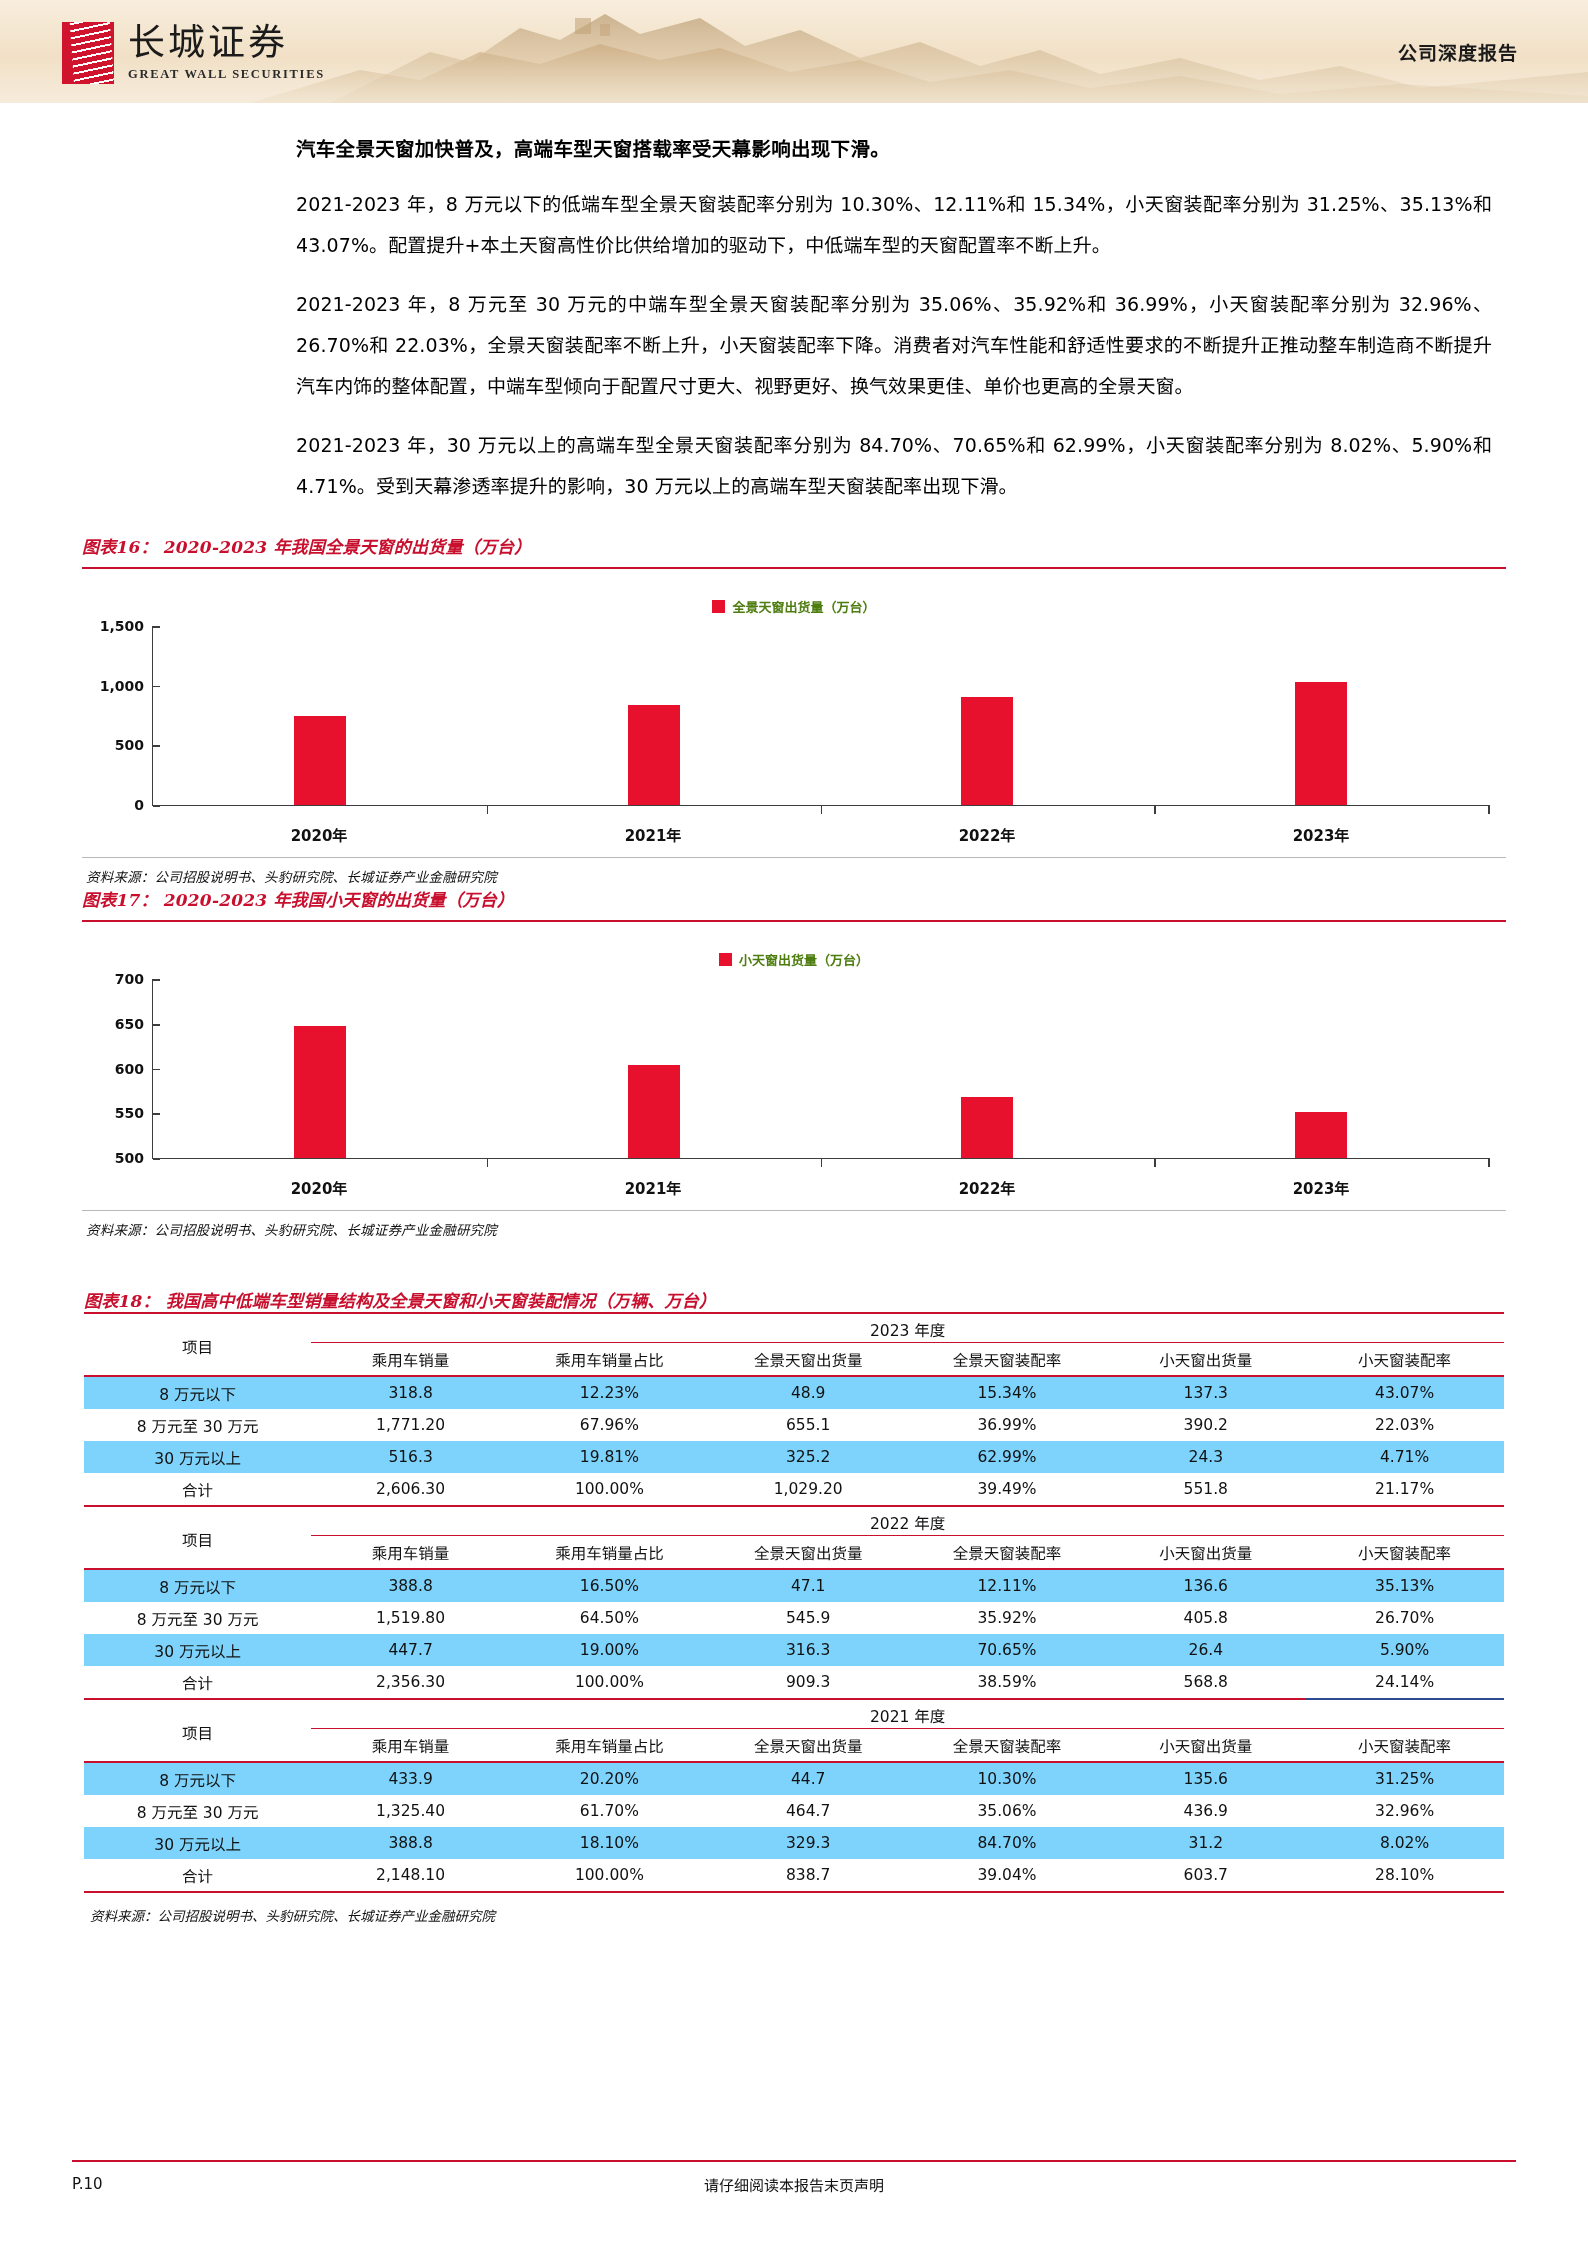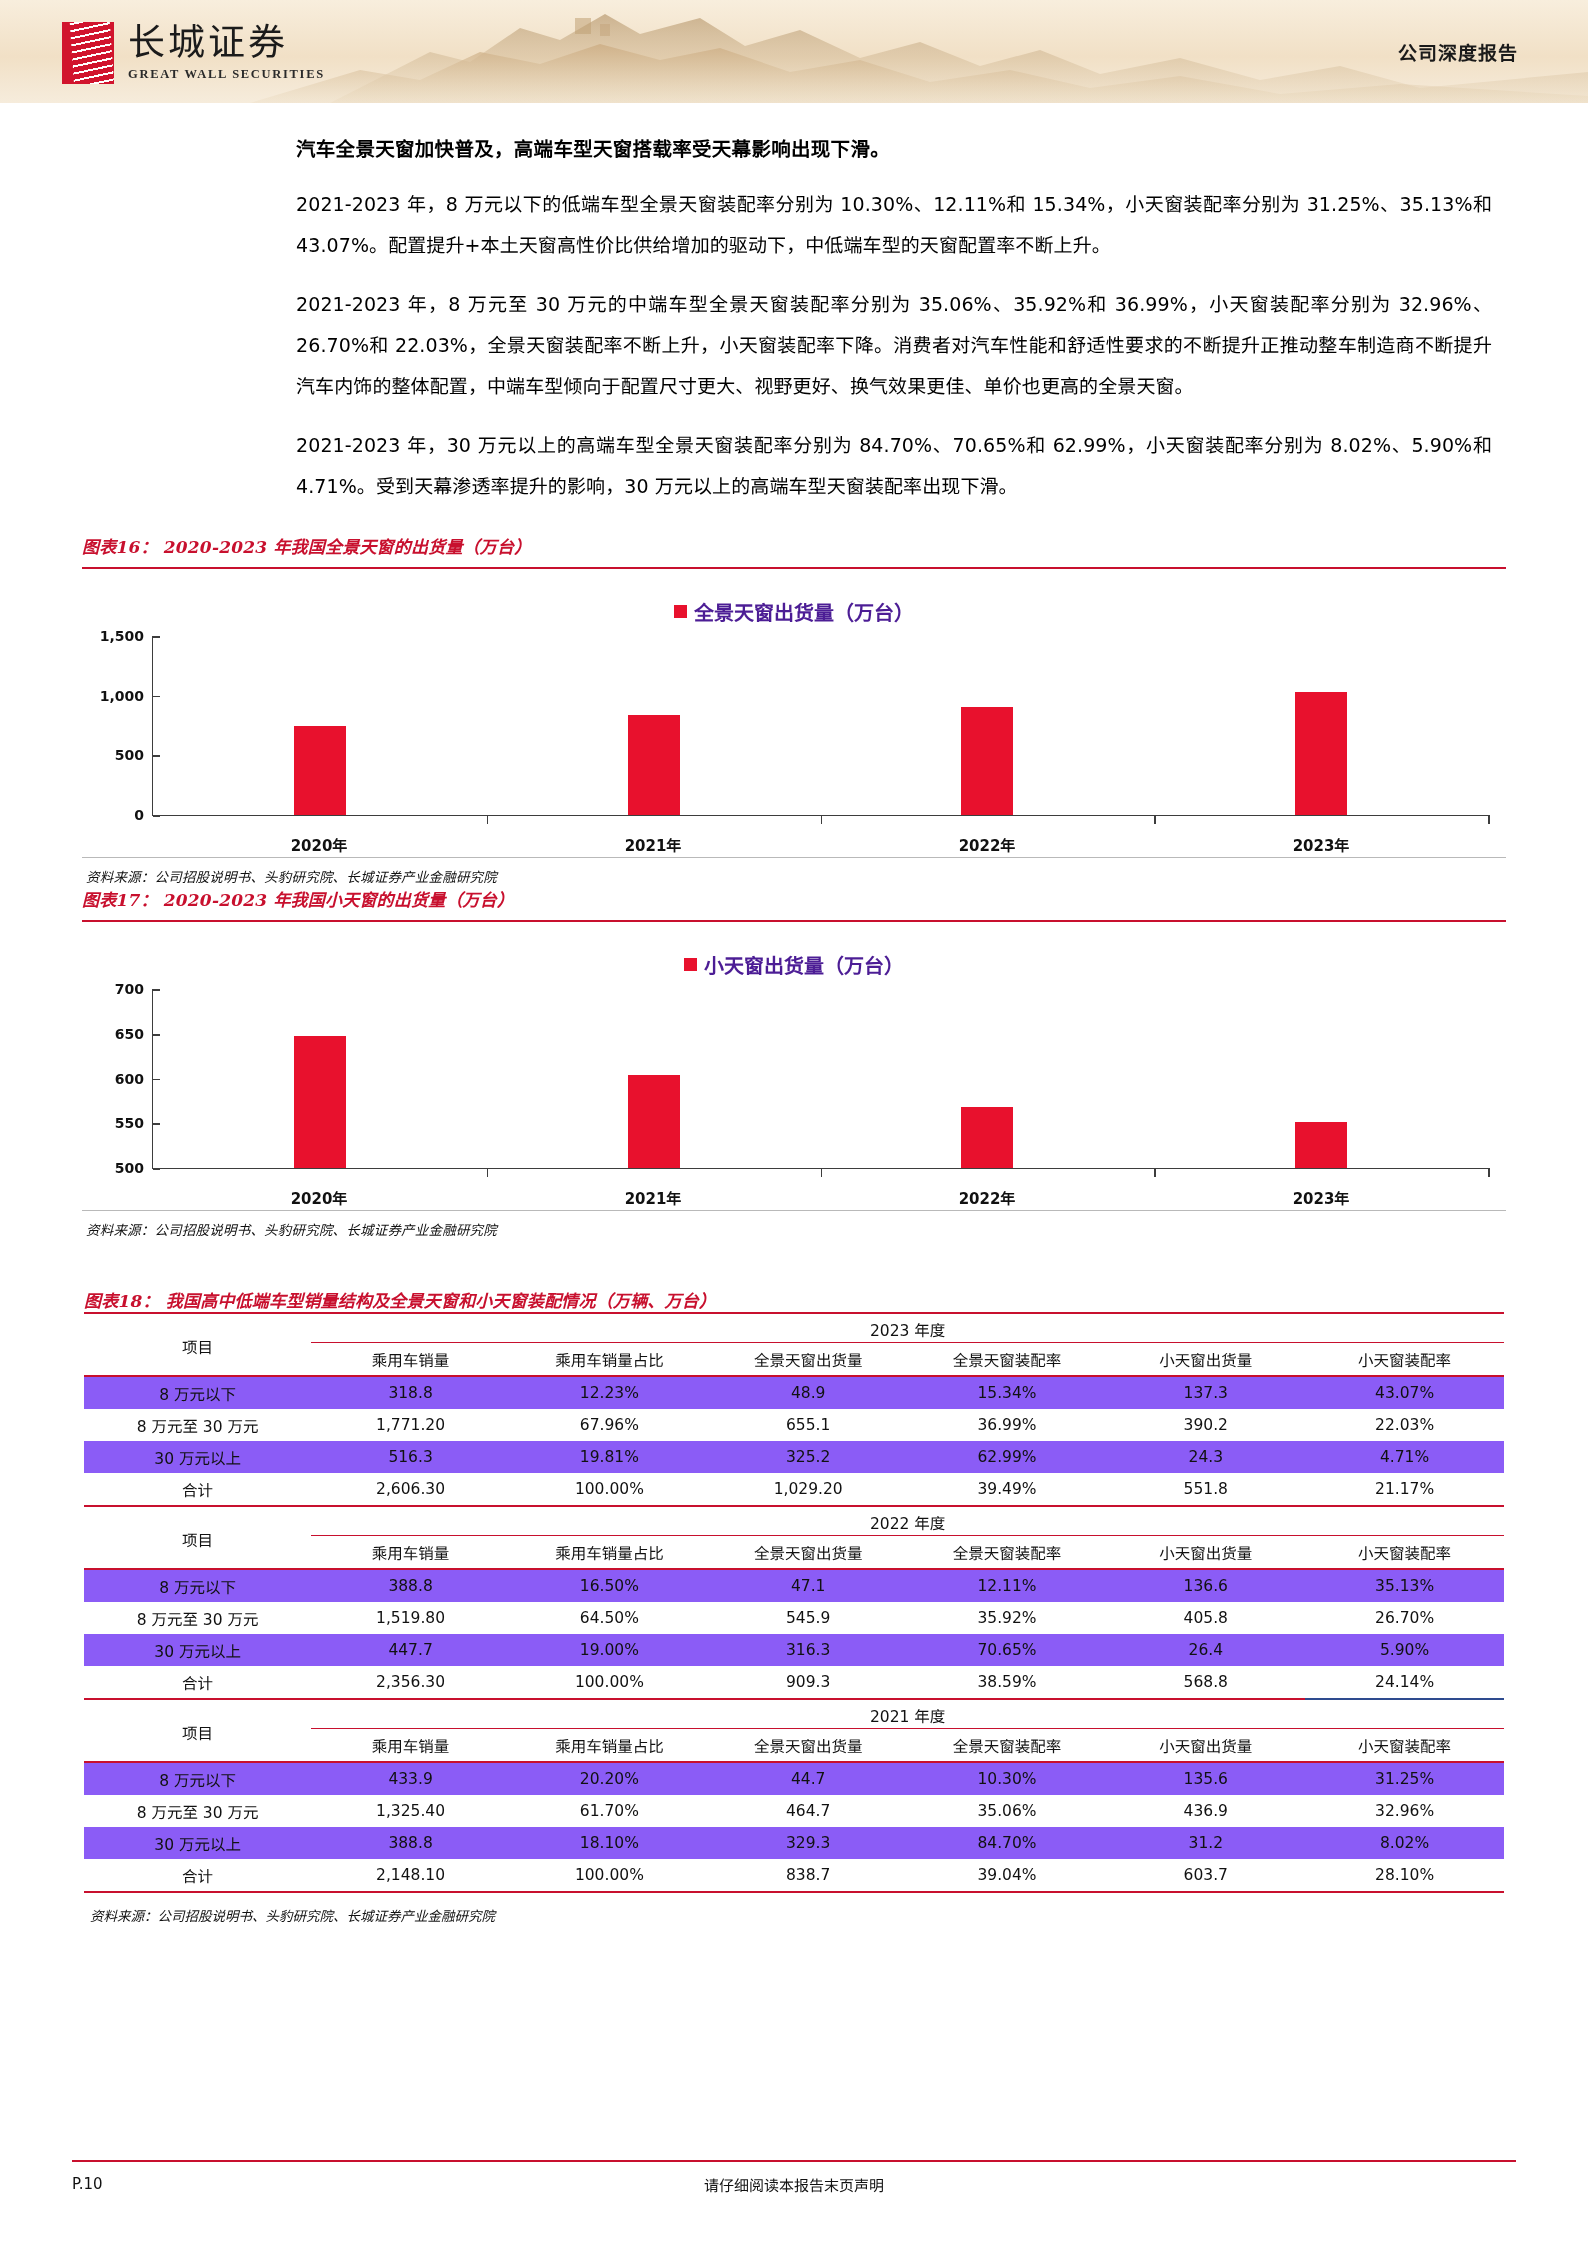--- a/index.html
+++ b/index.html
@@ -103,21 +103,21 @@
     height:282px; position:relative;
     padding-top:6px;
   }
   .chart-legend {
     display:flex; justify-content:center; align-items:center;
     gap:7px; padding:22px 0 6px 0;
   }
   .legend-swatch { width:13px; height:13px; background:#e8112d; display:inline-block; }
   .legend-label {
     font-family:"DejaVu Sans","Liberation Sans",sans-serif;
-    font-size:20px; font-weight:600; color:#4c1d95;
+    font-size:13px; font-weight:600; color:#4d7c0f;
   }
   .plot {
     position:relative;
     height:180px;
     margin:4px 18px 0 70px;
     border-left:1.6px solid #3d3d3d;
     border-bottom:1.6px solid #3d3d3d;
   }
   .ytick {
     position:absolute; right:100%;
@@ -170,21 +170,21 @@
   td.rowlabel, th.rowlabel { text-align:left; padding-left:6px; }
   tr.yearhead td {
     border-top:2px solid #c8102e;
     padding-top:4px; padding-bottom:2px;
   }
   tr.yearhead td.yearspan {
     border-bottom:1.6px solid #c8102e;
   }
   tr.colhead td { }
   tr.colhead { border-bottom:2px solid #c8102e; }
-  tr.shaded { background:#8b5cf6; }
+  tr.shaded { background:#7dd3fc; }
   tr.sumrow td { border-bottom:2px solid #c8102e; }
   tr.sumrow.blueend td:last-child { border-bottom:2px solid #2e4b8f; }
   .table-source {
     font-family:"DejaVu Serif","Liberation Serif",serif;
     font-style:italic; font-size:13.5px; color:#111;
     padding:12px 0 0 6px;
   }
 
   
   .footer {

